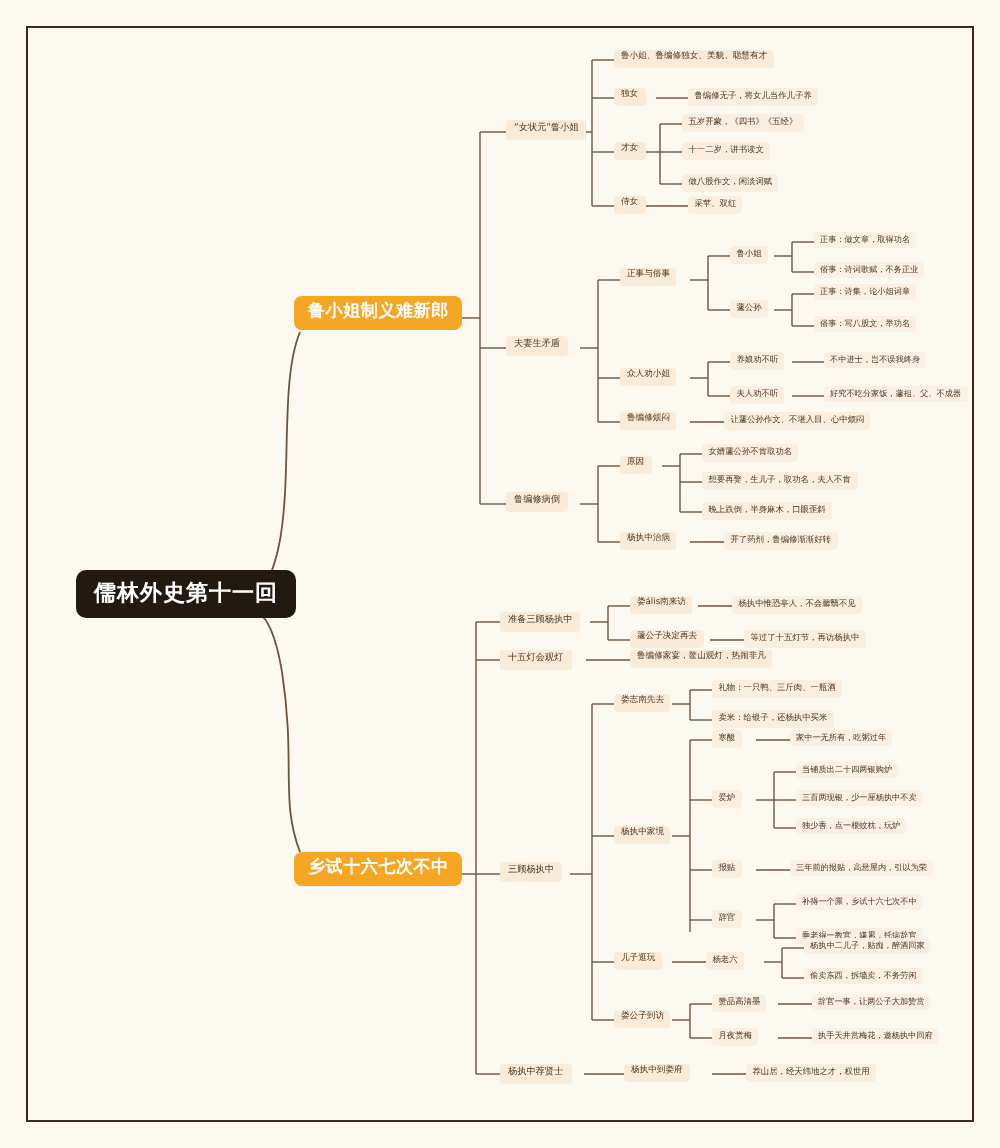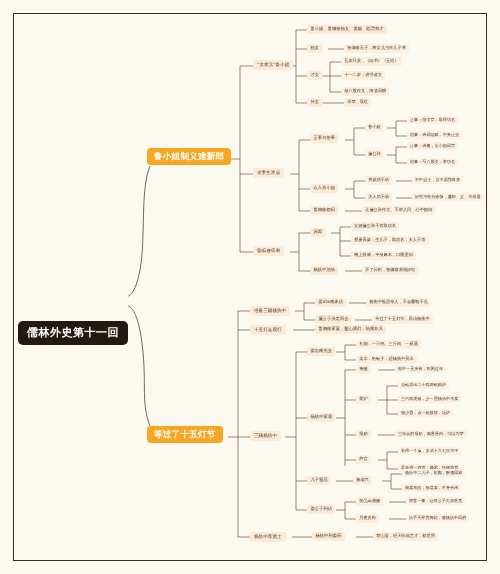--- a/index.html
+++ b/index.html
@@ -207,21 +207,21 @@
       <path d="M345,502 L356,502"></path>
       <path d="M345,519 L356,519"></path>
       <path d="M389,502 L406,502"></path>
       <path d="M389,519 L406,519"></path>
 
       <path d="M292,537 L312,537"></path>
       <path d="M356,537 L373,537"></path>
     </g>
   </svg>
 
-  <div class="node root" style="left:18px;top:285px;margin-top:36px;">儒林外史第十一回</div>
+  <div class="node root" style="left:38px;top:285px;">儒林外史第十一回</div>
 
   <div class="node lvl1" style="left:147px;top:148px;">鲁小姐制义难新郎</div>
 
   <div class="node lvl2" style="left:253px;top:60px;">“女状元”鲁小姐</div>
   <div class="node lvl3" style="left:307px;top:25px;">鲁小姐、鲁编修独女、美貌、聪慧有才</div>
   <div class="node lvl3" style="left:307px;top:44px;">独女</div>
   <div class="node lvl4" style="left:344px;top:44px;">鲁编修无子，将女儿当作儿子养</div>
   <div class="node lvl3" style="left:307px;top:71px;">才女</div>
   <div class="node lvl4" style="left:341px;top:57px;">五岁开蒙，《四书》《五经》</div>
   <div class="node lvl4" style="left:341px;top:71px;">十一二岁，讲书读文</div>
@@ -248,21 +248,21 @@
   <div class="node lvl4" style="left:362px;top:206px;">让蘧公孙作文、不堪入目、心中烦闷</div>
 
   <div class="node lvl2" style="left:253px;top:246px;">鲁编修病倒</div>
   <div class="node lvl3" style="left:310px;top:228px;">原因</div>
   <div class="node lvl4" style="left:351px;top:222px;">女婿蘧公孙不肯取功名</div>
   <div class="node lvl4" style="left:351px;top:236px;">想要再娶，生儿子，取功名，夫人不肯</div>
   <div class="node lvl4" style="left:351px;top:251px;">晚上跌倒，半身麻木，口眼歪斜</div>
   <div class="node lvl3" style="left:310px;top:266px;">杨执中治病</div>
   <div class="node lvl4" style="left:362px;top:266px;">开了药剂，鲁编修渐渐好转</div>
 
-  <div class="node lvl1" style="left:147px;top:426px;">等过了十五灯节</div>
+  <div class="node lvl1" style="left:147px;top:426px;">乡试十六七次不中</div>
 
   <div class="node lvl2" style="left:250px;top:306px;">准备三顾杨执中</div>
   <div class="node lvl3" style="left:315px;top:298px;">娄ális南来访</div>
   <div class="node lvl4" style="left:366px;top:298px;">杨执中惟恐亭人，不会馨翳不见</div>
   <div class="node lvl3" style="left:315px;top:315px;">蘧公子决定再去</div>
   <div class="node lvl4" style="left:372px;top:315px;">等过了十五灯节，再访杨执中</div>
 
   <div class="node lvl2" style="left:250px;top:325px;">十五灯会观灯</div>
   <div class="node lvl3" style="left:315px;top:325px;">鲁编修家宴，鳌山观灯，热闹非凡</div>
 

